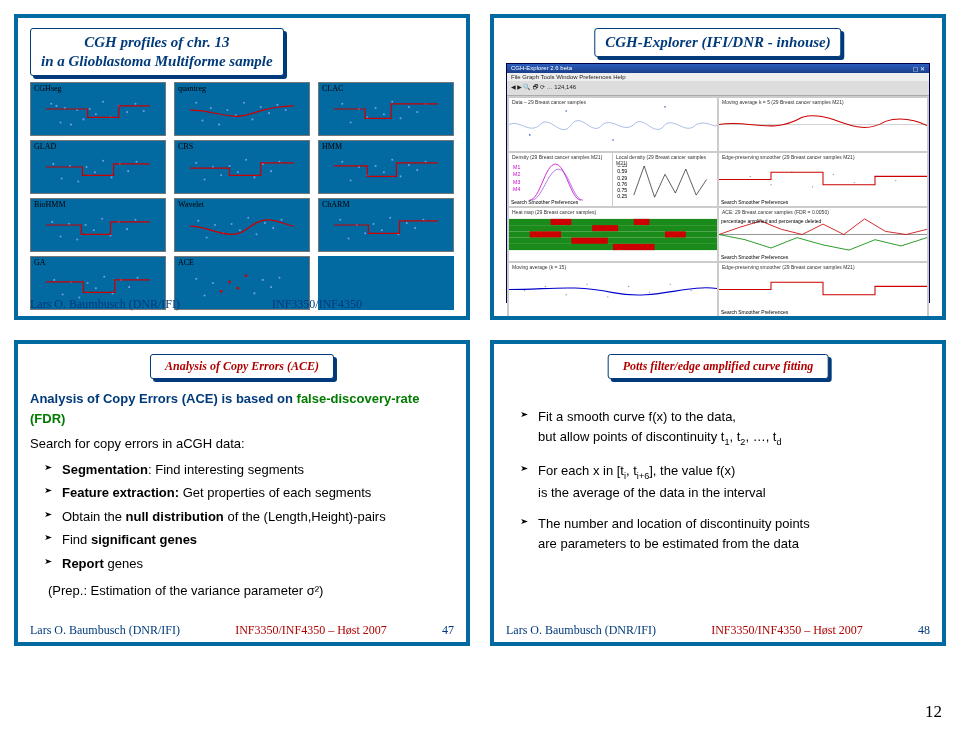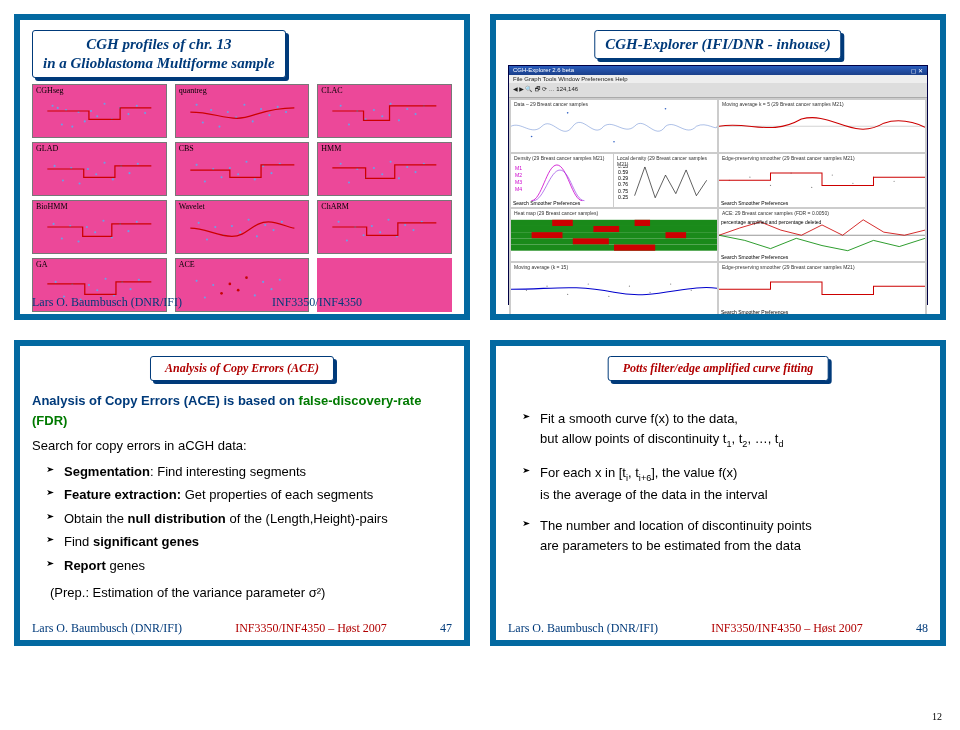--- a/index.html
+++ b/index.html
@@ -13,21 +13,21 @@
   }
   .grid2 {
     display: grid;
     grid-template-columns: 1fr 1fr;
     grid-template-rows: 1fr 1fr;
     gap: 20px;
     padding: 14px;
     height: 660px;
   }
   .slide {
-    border: 6px solid #0369a1;
+    border: 4px solid #0369a1;
     position: relative;
     background: #fff;
     padding: 10px 12px 20px 12px;
     overflow: hidden;
   }
   .title-box {
     display: inline-block;
     position: relative;
   }
   .title-box.center { left:50%; transform: translateX(-50%); }
@@ -74,21 +74,21 @@
   .panels {
     display: grid;
     grid-template-columns: repeat(3, 1fr);
     grid-auto-rows: 54px;
     gap: 4px 8px;
     margin-top: 6px;
   }
   .panel {
     border: 1px solid #777;
     position: relative;
-    background: #ec4899;
+    background: #0369a1;
   }
   .panel-label {
     position: absolute;
     top: 1px; left: 3px;
     font-family: "Times New Roman", serif;
     font-size: 8px;
   }
   .panel svg { width:100%; height:100%; display:block; }
 
   
@@ -119,21 +119,21 @@
   .body-text ul li::before {
     content: "➤"; position:absolute; left:-4px; top:0; font-size:10px; transform: scaleY(0.8);
   }
   .green { color:#007a00; }
   sub, sup { font-size: 0.7em; }
 
   .page-number {
     position: absolute;
     right: 18px; bottom: 8px;
     font-family: "Times New Roman", serif;
-    font-size: 10px;
+    font-size: 17px;
   }
 </style>
 </head>
 <body>
 
 <div class="grid2">
 
   <div class="slide">
     <div class="title-box">
       <div class="title-shadow"></div>

